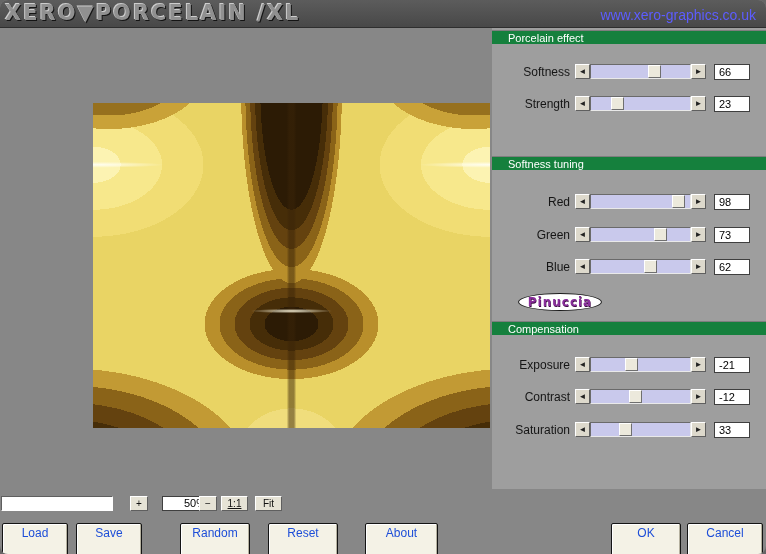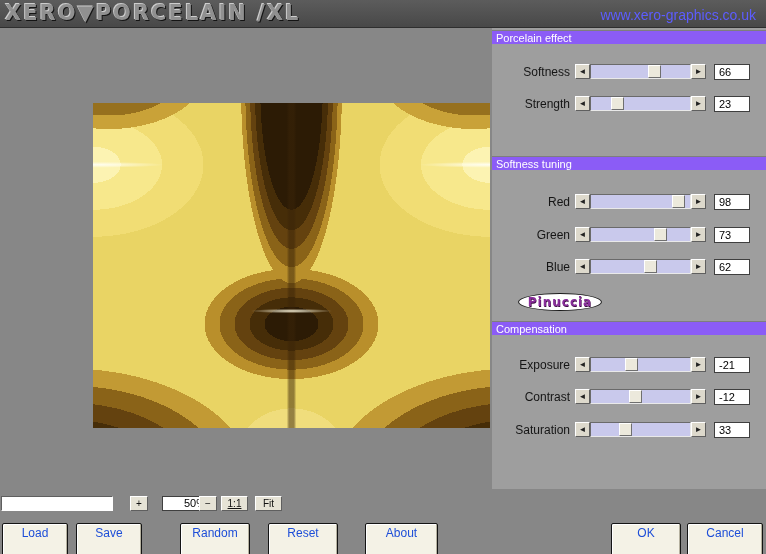--- a/index.html
+++ b/index.html
@@ -1,19 +1,20 @@
 <!DOCTYPE html>
 <html><head>
 <meta charset="utf-8">
 <style>
   * { margin:0; padding:0; box-sizing:border-box; }
   body { font-family:"Liberation Sans", sans-serif; background:#666; }
   .window {
     position:relative; width:766px; height:554px; overflow:hidden;
     background:#878787;
+    border-radius:8px;
   }
   
   .titlebar {
     position:absolute; left:0; top:0; width:766px; height:28px;
     background:linear-gradient(#5c5c5c,#484848);
     border-bottom:1px solid #2e2e2e;
   }
   .title {
     position:absolute; left:5px; top:1px;
     font:bold 21px "DejaVu Sans", sans-serif; letter-spacing:2px;
@@ -44,22 +45,22 @@
       radial-gradient(ellipse 230px 150px at 100% 19%, #fcf3b2 0%, #fcf3b2 12%, #f7e88c 12%, #f7e88c 30%, #f1dd74 30%, #f1dd74 48%, rgba(241,221,116,0) 48%),
       radial-gradient(ellipse 140px 120px at 50% 108%, #f0dd7c 0%, #f0dd7c 38%, #e9d464 38%, #e9d464 60%, rgba(233,212,100,0) 60%);
   }
   
   .panel {
     position:absolute; left:492px; top:28px; width:274px; height:461px;
     background:#9e9e9e;
   }
   .hdr {
     position:absolute; left:0; width:274px; height:14px;
-    background:#8b5cf6; color:#fff;
-    font-size:11px; line-height:14px; padding-left:4px;
+    background:#15803d; color:#fff;
+    font-size:11px; line-height:14px; padding-left:16px;
     border-top:1px solid #7e7e7e;
   }
   .hdr1{ top:2px; } .hdr2{ top:128px; } .hdr3{ top:293px; }
 
   .srow { position:absolute; left:0; width:274px; height:17px; }
   .row-softness{top:36px} .row-strength{top:68px}
   .row-red{top:166px} .row-green{top:199px} .row-blue{top:231px}
   .row-exposure{top:329px} .row-contrast{top:361px} .row-saturation{top:394px}
 
   .slabel {

